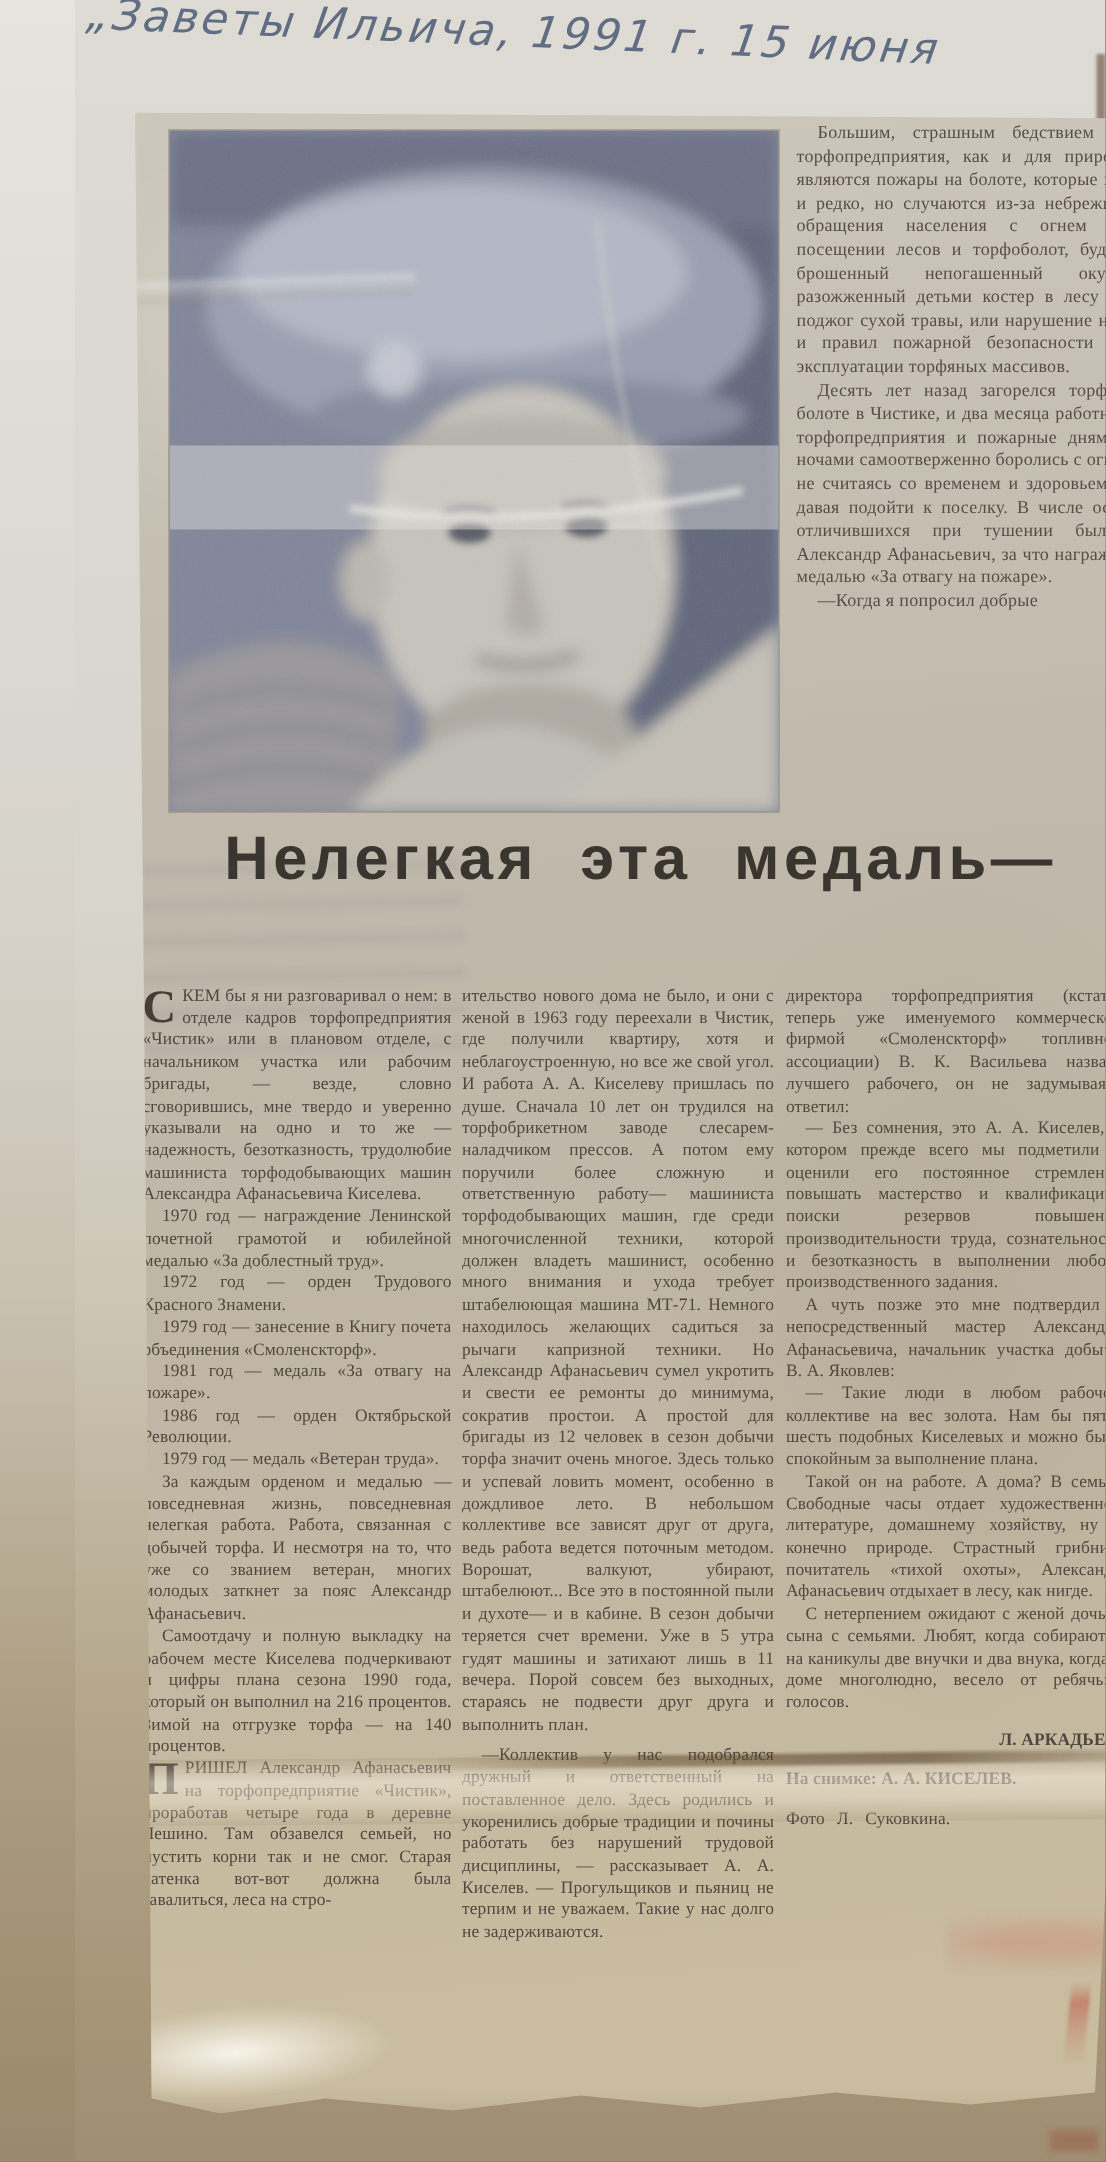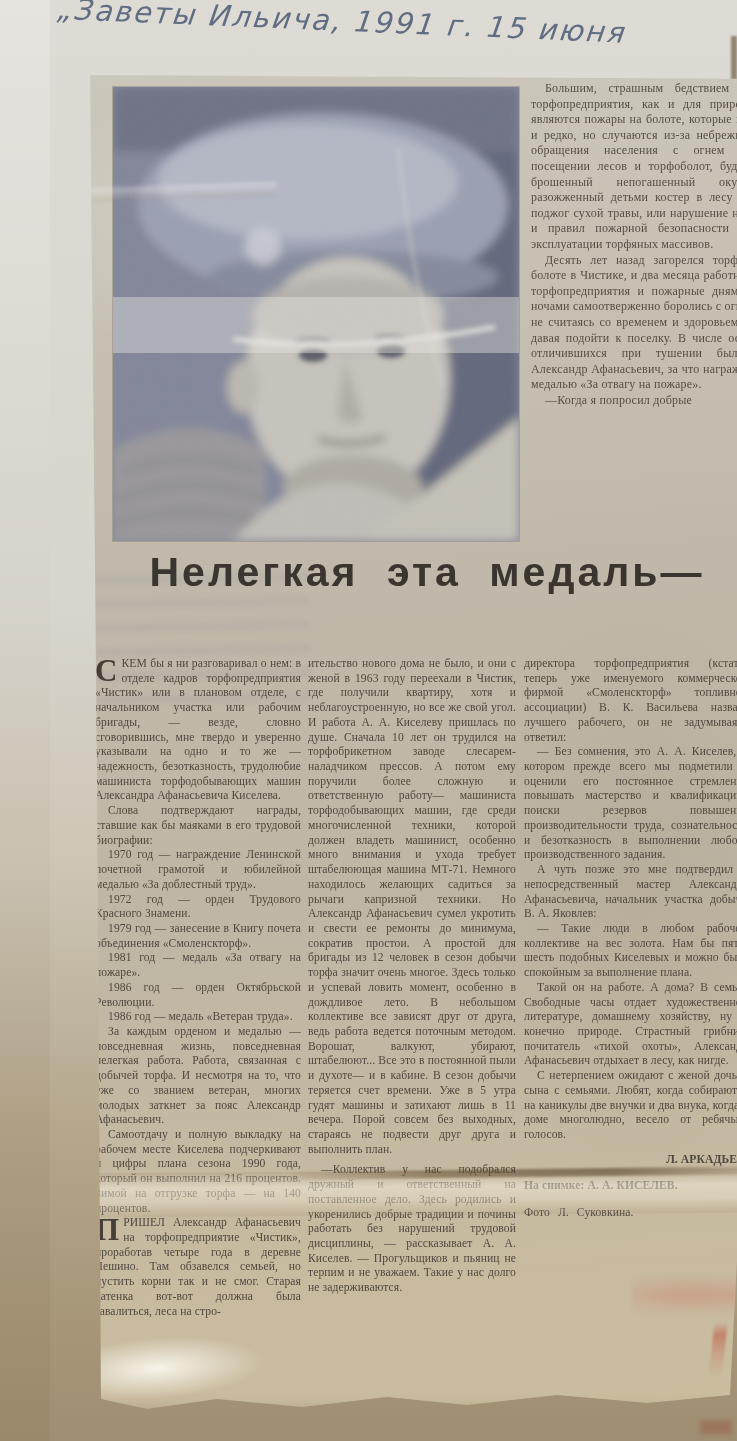--- a/index.html
+++ b/index.html
@@ -151,27 +151,26 @@
         <p class="para">Десять лет назад загорелся торф на болоте в Чистике, и два месяца работники торфопредприятия и пожарные днями и ночами самоотверженно боролись с огнем, не считаясь со временем и здоровьем, не давая подойти к поселку. В числе особо отличившихся при тушении был и Александр Афанасьевич, за что награжден медалью «За отвагу на пожаре».</p>
         <p class="para">—Когда я попросил добрые</p>
       </div>
 
     <div class="headline">
       <div class="hl1">Нелегкая эта медаль—</div>
     </div>
 
     <div class="col col1">
         <p class="para has-drop"><span class="dropcap">С</span>КЕМ бы я ни разговаривал о нем: в отделе кадров торфопредприятия «Чистик» или в плановом отделе, с начальником участка или рабочим бригады, — везде, словно сговорившись, мне твердо и уверенно указывали на одно и то же — надежность, безотказность, трудолюбие машиниста торфодобывающих машин Александра Афанасьевича Киселева.</p>
-        <p class="para">Слова подтверждают награды, ставшие как бы маяками в его трудовой биографии:</p>
         <p class="para">1970 год — награждение Ленинской почетной грамотой и юбилейной медалью «За доблестный труд».</p>
         <p class="para">1972 год — орден Трудового Красного Знамени.</p>
         <p class="para">1979 год — занесение в Книгу почета объединения «Смоленскторф».</p>
         <p class="para">1981 год — медаль «За отвагу на пожаре».</p>
         <p class="para">1986 год — орден Октябрьской Революции.</p>
-        <p class="para">1986 год — медаль «Ветеран труда».</p>
+        <p class="para">1979 год — медаль «Ветеран труда».</p>
         <p class="para">За каждым орденом и медалью — повседневная жизнь, повседневная нелегкая работа. Работа, связанная с добычей торфа. И несмотря на то, что уже со званием ветеран, многих молодых заткнет за пояс Александр Афанасьевич.</p>
         <p class="para">Самоотдачу и полную выкладку на рабочем месте Киселева подчеркивают и цифры плана сезона 1990 года, который он выполнил на 216 процентов. Зимой на отгрузке торфа — на 140 процентов.</p>
         <p class="para has-drop"><span class="dropcap">П</span>РИШЕЛ Александр Афанасьевич на торфопредприятие «Чистик», проработав четыре года в деревне Лешино. Там обзавелся семьей, но пустить корни так и не смог. Старая хатенка вот-вот должна была завалиться, леса на стро-</p>
       </div>
     <div class="col col2">
         <p class="para" style="text-indent: 0px;">ительство нового дома не было, и они с женой в 1963 году переехали в Чистик, где получили квартиру, хотя и неблагоустроенную, но все же свой угол. И работа А. А. Киселеву пришлась по душе. Сначала 10 лет он трудился на торфобрикетном заводе слесарем-наладчиком прессов. А потом ему поручили более сложную и ответственную работу— машиниста торфодобывающих машин, где среди многочисленной техники, которой должен владеть машинист, особенно много внимания и ухода требует штабелюющая машина МТ-71. Немного находилось желающих садиться за рычаги капризной техники. Но Александр Афанасьевич сумел укротить и свести ее ремонты до минимума, сократив простои. А простой для бригады из 12 человек в сезон добычи торфа значит очень многое. Здесь только и успевай ловить момент, особенно в дождливое лето. В небольшом коллективе все зависят друг от друга, ведь работа ведется поточным методом. Ворошат, валкуют, убирают, штабелюют... Все это в постоянной пыли и духоте— и в кабине. В сезон добычи теряется счет времени. Уже в 5 утра гудят машины и затихают лишь в 11 вечера. Порой совсем без выходных, стараясь не подвести друг друга и выполнить план.</p>
         <p class="para" style="margin-top: 6px;">—Коллектив у нас подобрался дружный и ответственный на поставленное дело. Здесь родились и укоренились добрые традиции и почины работать без нарушений трудовой дисциплины, — рассказывает А. А. Киселев. — Прогульщиков и пьяниц не терпим и не уважаем. Такие у нас долго не задерживаются.</p>
       </div>
     <div class="col col3">
         <p class="para" style="text-indent: 0px;">директора торфопредприятия (кстати, теперь уже именуемого коммерческой фирмой «Смоленскторф» топливной ассоциации) В. К. Васильева назвать лучшего рабочего, он не задумываясь ответил:</p>

